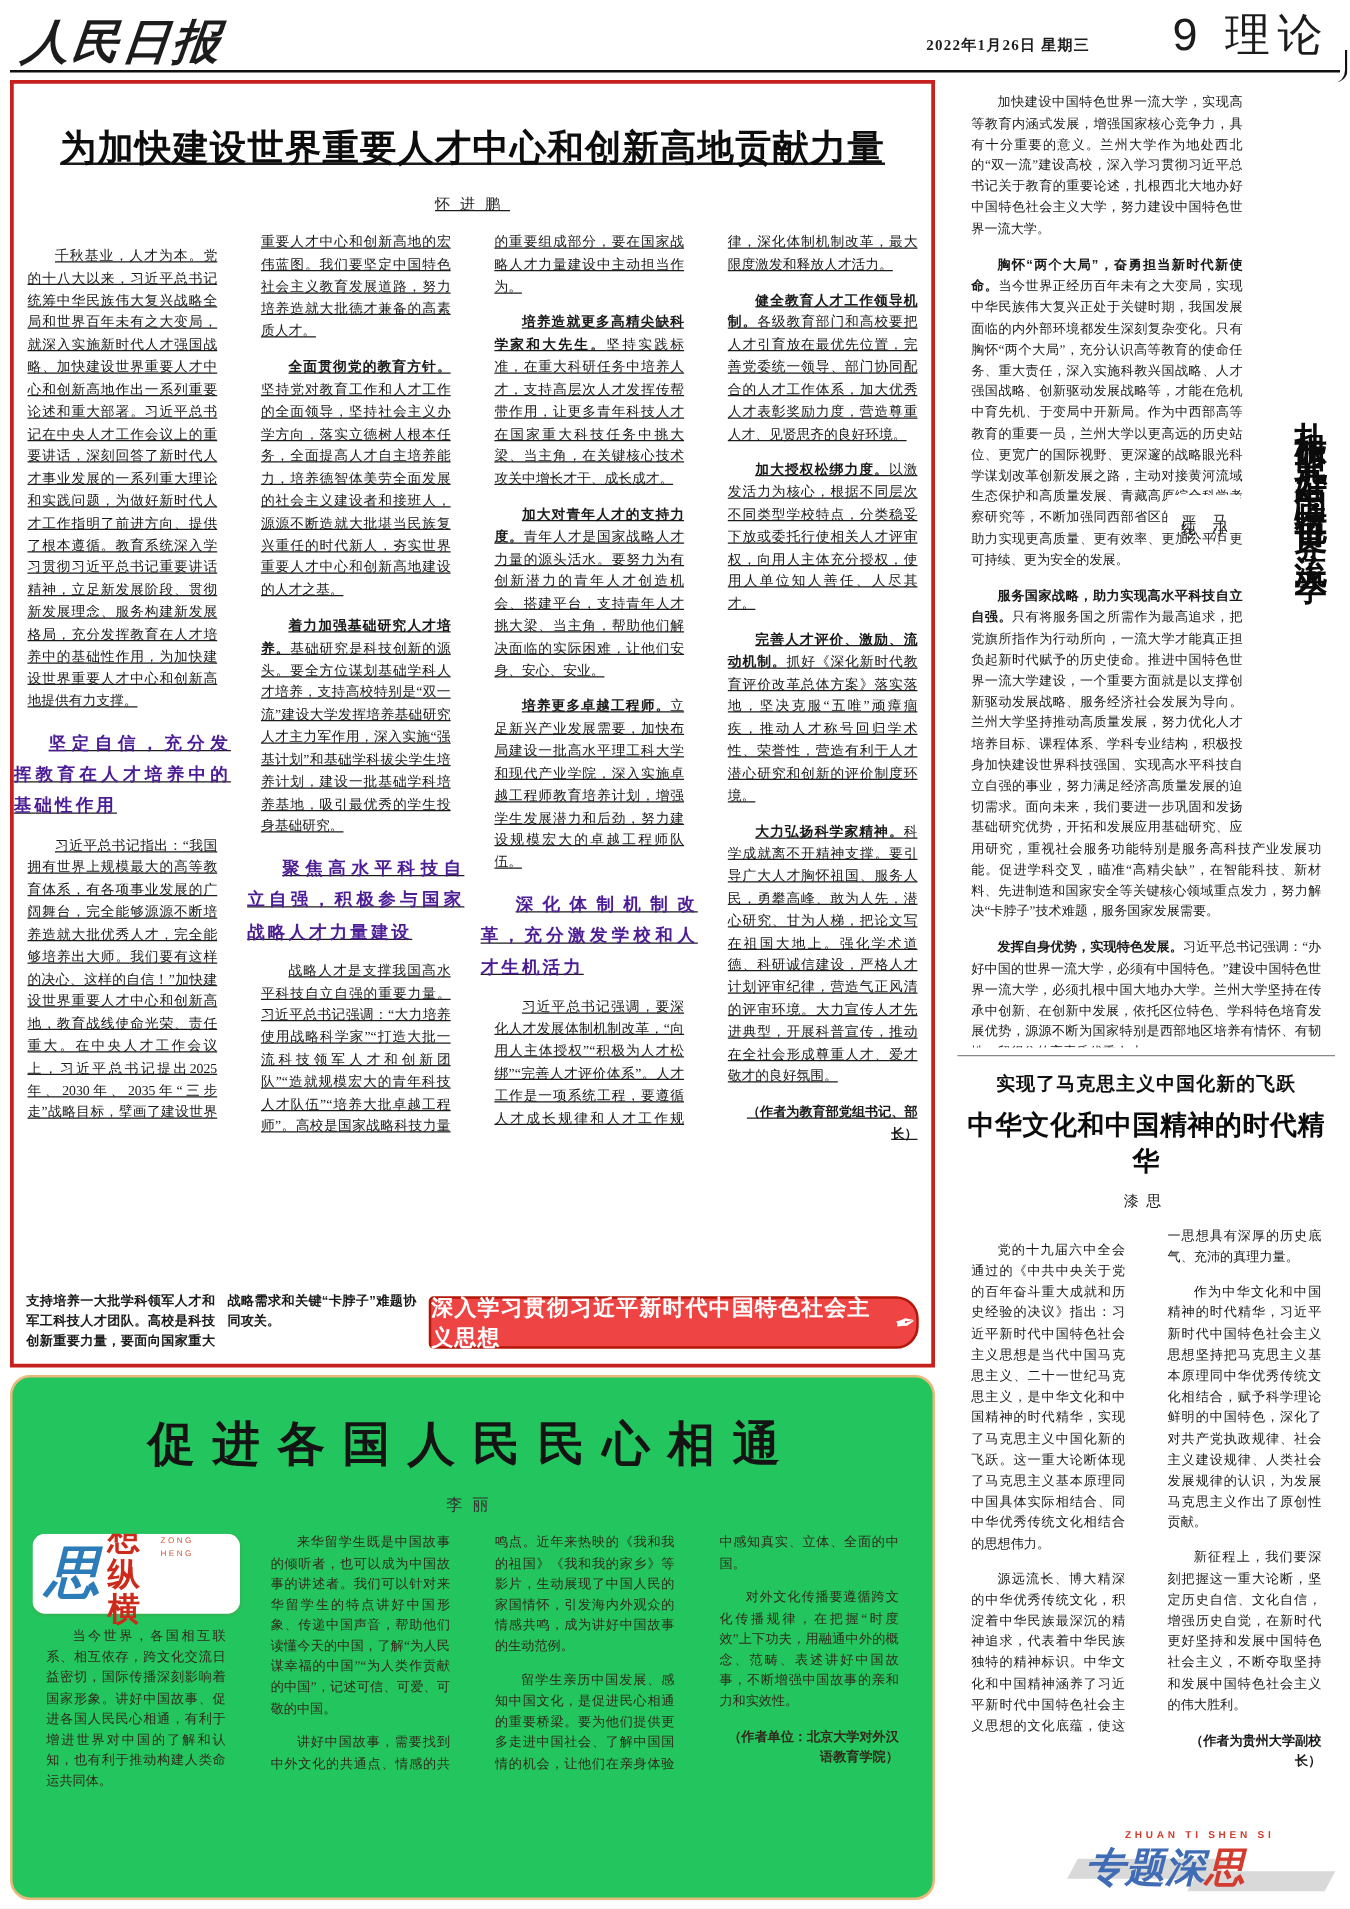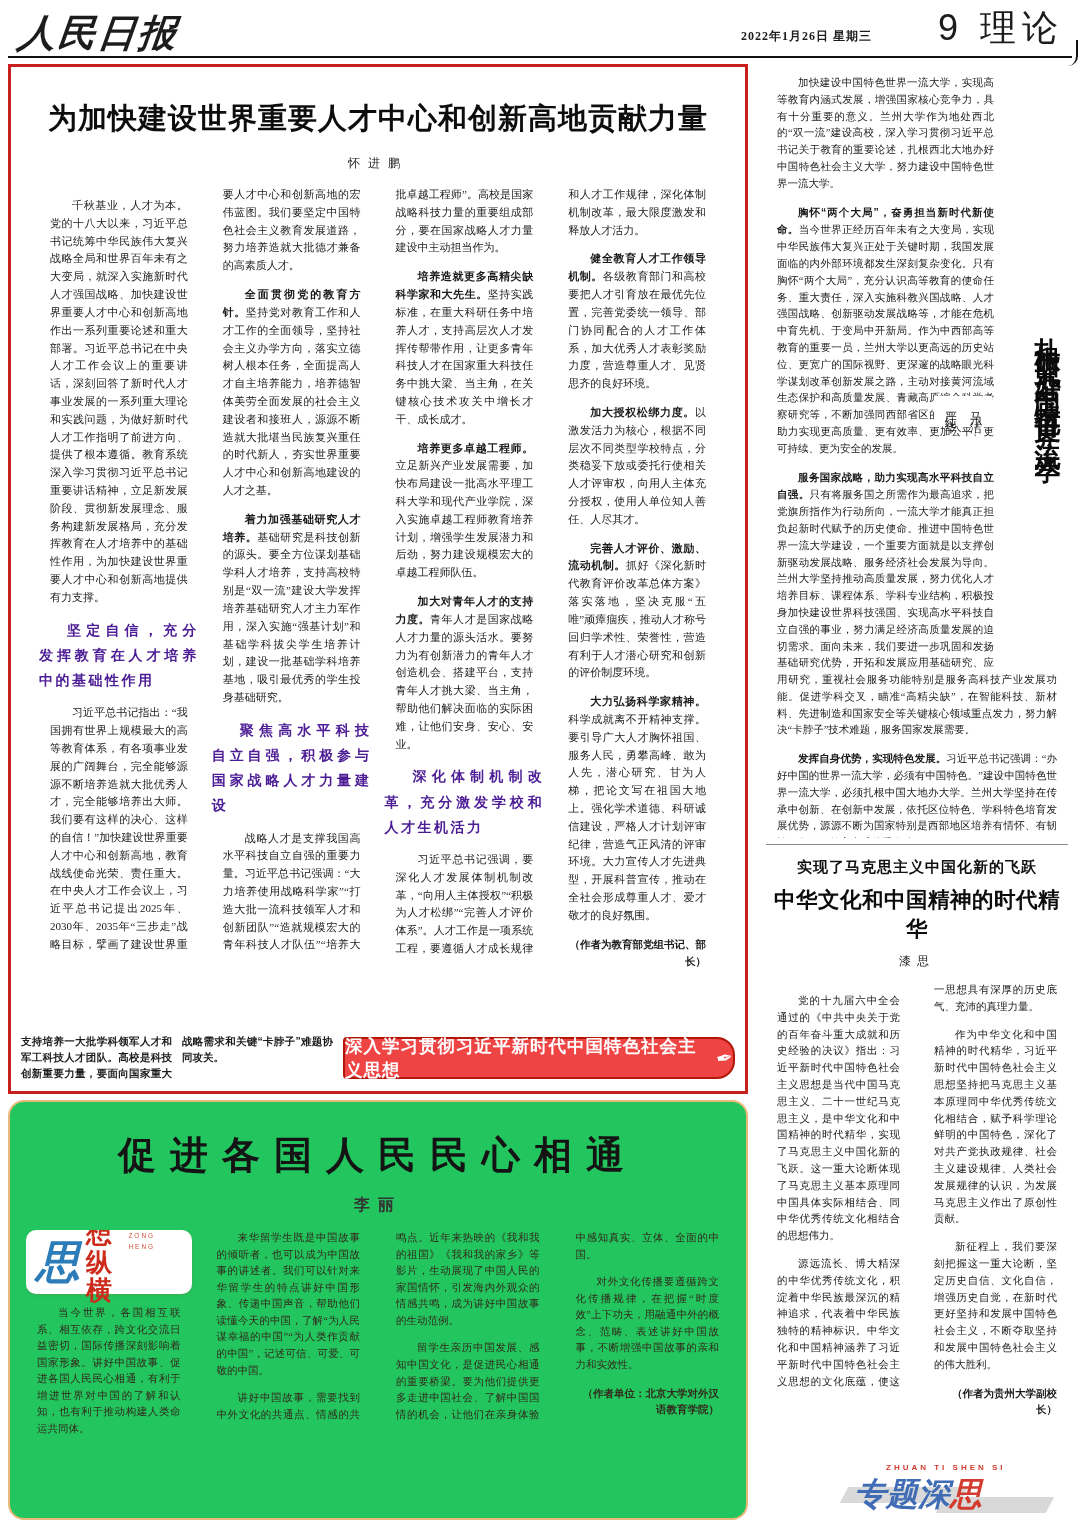--- a/index.html
+++ b/index.html
@@ -9,21 +9,21 @@
   .masthead{position:absolute;left:8px;top:0;width:1064px;height:56px;border-bottom:2.5px solid #111;}
   .paper-logo{position:absolute;left:10px;top:8px;font-size:38px;font-weight:bold;font-style:italic;
               transform:skewX(-6deg);letter-spacing:2px;font-family:"DejaVu Serif",serif;}
   .mast-date{position:absolute;right:200px;top:28px;font-size:12px;font-weight:bold;letter-spacing:1px;}
   .mast-page{position:absolute;right:8px;top:4px;font-size:36px;font-weight:normal;
              font-family:"Liberation Sans","DejaVu Sans",sans-serif;letter-spacing:6px;}
   .mast-hook{position:absolute;right:-6px;top:40px;width:14px;height:26px;border-right:2.5px solid #111;
              border-bottom-right-radius:10px;}
   
   .main-box{position:absolute;left:8px;top:64px;width:740px;height:1030px;border:3.5px solid #c8201d;
-            background:#fff;padding:6px 28px;box-sizing:border-box;}
+            background:#fff;padding:6px 0;box-sizing:border-box;text-decoration:underline;}
   .main-headline{margin:26px 0 0;text-align:center;font-size:29px;font-weight:900;letter-spacing:1px;
                  font-family:"Liberation Sans","DejaVu Sans",sans-serif;color:#0d0d0d;}
   .main-byline{text-align:center;font-size:12px;letter-spacing:8px;margin:16px 0 14px;color:#222;}
   .main-body{height:828px;overflow:hidden;column-count:4;column-gap:13px;
              font-size:11px;line-height:1.62;text-align:justify;color:#1a1a1a;}
   .main-body p, .art-body p, .cult-body p, .bot-body p{margin:11px;text-indent:2em;}
   .s-subhead{font-weight:bold;font-size:14px;line-height:1.8;letter-spacing:2.5px;margin:0 0 !important;
              break-inside:avoid;font-family:"Liberation Sans","DejaVu Sans",sans-serif;color:#4c1d95;}
   .s-attr{text-align:right;font-weight:bold;text-indent:0 !important;margin-top:6px !important;
           font-family:"Liberation Sans","DejaVu Sans",sans-serif;font-size:10.5px;}
@@ -50,36 +50,36 @@
   
   .cult-art{position:absolute;left:766px;top:856px;width:302px;height:606px;}
   .cult-kicker{text-align:center;font-size:15px;font-weight:bold;margin:2px 0 8px;letter-spacing:1px;
                font-family:"DejaVu Serif",serif;color:#111;}
   .cult-headline{text-align:center;font-size:21.5px;font-weight:900;letter-spacing:0.5px;margin:0 0 10px;
                  font-family:"Liberation Sans","DejaVu Sans",sans-serif;color:#0c0c0c;}
   .cult-author{text-align:center;font-size:12px;letter-spacing:6px;margin:0 0 12px;color:#222;}
   .cult-body{height:478px;overflow:hidden;column-count:2;column-gap:12px;font-size:10.5px;line-height:1.6;
              text-align:justify;color:#1a1a1a;}
   
-  .ztss{position:absolute;right:30px;bottom:6px;width:206px;height:60px;background:#fff;}
+  .ztss{position:absolute;right:16px;bottom:6px;width:206px;height:60px;background:#fff;}
   .ztss .stripe{position:absolute;background:#d9d9d9;height:16px;transform:skewX(-28deg);}
   .ztss .s1{left:0;top:26px;width:120px;}
   .ztss .s2{left:96px;top:36px;width:110px;}
   .ztss-latin{position:absolute;left:42px;top:2px;font-size:8px;font-weight:bold;letter-spacing:3px;color:#d23b2e;
               font-family:"Liberation Sans",sans-serif;}
   .ztss-main{position:absolute;left:10px;top:12px;font-size:32px;font-weight:900;font-style:italic;
              font-family:"Liberation Sans","DejaVu Sans",sans-serif;}
   .ztss-blue{color:#3f6cb4;}
   .ztss-red{color:#d23b2e;}
   
   .bot-box{position:absolute;left:8px;top:1100px;width:740px;height:420px;background:#22c55e;
            border:2px solid #e9b97b;border-radius:16px;padding:14px 16px;box-sizing:border-box;}
   .bot-headline{text-align:center;font-size:38px;font-weight:bold;letter-spacing:14px;margin:14px 0 0;
                 font-family:"DejaVu Serif","Liberation Serif",serif;color:#141414;}
-  .bot-author{text-align:center;font-size:16px;letter-spacing:8px;margin:14px 0 14px;color:#333;font-weight:bold;}
+  .bot-author{text-align:center;font-size:13px;letter-spacing:8px;margin:14px 0 14px;color:#333;}
   .bot-body{height:268px;overflow:hidden;column-count:4;column-gap:14px;font-size:10.5px;line-height:1.58;
             text-align:justify;color:#33291c;}
   
   .sxzh{break-inside:avoid;background:#fff;border-radius:10px;padding:6px 10px;margin:0 0 10px;
         display:flex;align-items:center;gap:6px;box-shadow:0 1px 3px rgba(150,100,40,.25);height:64px;box-sizing:border-box;}
   .sxzh-si{font-size:44px;font-weight:bold;font-style:italic;color:#2b7cb8;line-height:1;
            font-family:"DejaVu Serif",serif;}
   .sxzh-col{display:flex;flex-direction:row;}
   .sxzh-rest{font-size:26px;font-weight:900;color:#cc2b1b;letter-spacing:2px;line-height:1.1;
              font-family:"Liberation Sans","DejaVu Sans",sans-serif;}
@@ -117,23 +117,23 @@
 
 
         <p class="s-p"><strong class="lead">着力加强基础研究人才培养。</strong><span>基础研究是科技创新的源头。要全方位谋划基础学科人才培养，支持高校特别是“双一流”建设大学发挥培养基础研究人才主力军作用，深入实施“强基计划”和基础学科拔尖学生培养计划，建设一批基础学科培养基地，吸引最优秀的学生投身基础研究。</span></p>
 
         <p class="s-subhead"><span>聚焦高水平科技自立自强，积极参与国家战略人才力量建设</span></p>
 
         <p class="s-p"><span>战略人才是支撑我国高水平科技自立自强的重要力量。习近平总书记强调：“大力培养使用战略科学家”“打造大批一流科技领军人才和创新团队”“造就规模宏大的青年科技人才队伍”“培养大批卓越工程师”。高校是国家战略科技力量的重要组成部分，要在国家战略人才力量建设中主动担当作为。</span></p>
 
         <p class="s-p"><strong class="lead">培养造就更多高精尖缺科学家和大先生。</strong><span>坚持实践标准，在重大科研任务中培养人才，支持高层次人才发挥传帮带作用，让更多青年科技人才在国家重大科技任务中挑大梁、当主角，在关键核心技术攻关中增长才干、成长成才。</span></p>
 
+        <p class="s-p"><strong class="lead">加大对青年人才的支持力度。</strong><span>青年人才是国家战略人才力量的源头活水。要努力为有创新潜力的青年人才创造机会、搭建平台，支持青年人才挑大梁、当主角，帮助他们解决面临的实际困难，让他们安身、安心、安业。</span></p>
+
         <p class="s-p"><strong class="lead">培养更多卓越工程师。</strong><span>立足新兴产业发展需要，加快布局建设一批高水平理工科大学和现代产业学院，深入实施卓越工程师教育培养计划，增强学生发展潜力和后劲，努力建设规模宏大的卓越工程师队伍。</span></p>
-
-        <p class="s-p"><strong class="lead">加大对青年人才的支持力度。</strong><span>青年人才是国家战略人才力量的源头活水。要努力为有创新潜力的青年人才创造机会、搭建平台，支持青年人才挑大梁、当主角，帮助他们解决面临的实际困难，让他们安身、安心、安业。</span></p>
 
         <p class="s-subhead"><span>深化体制机制改革，充分激发学校和人才生机活力</span></p>
 
         <p class="s-p"><span>习近平总书记强调，要深化人才发展体制机制改革，“向用人主体授权”“积极为人才松绑”“完善人才评价体系”。人才工作是一项系统工程，要遵循人才成长规律和人才工作规律，深化体制机制改革，最大限度激发和释放人才活力。</span></p>
 
         <p class="s-p"><strong class="lead">健全教育人才工作领导机制。</strong><span>各级教育部门和高校要把人才引育放在最优先位置，完善党委统一领导、部门协同配合的人才工作体系，加大优秀人才表彰奖励力度，营造尊重人才、见贤思齐的良好环境。</span></p>
 
         <p class="s-p"><strong class="lead">加大授权松绑力度。</strong><span>以激发活力为核心，根据不同层次不同类型学校特点，分类稳妥下放或委托行使相关人才评审权，向用人主体充分授权，使用人单位知人善任、人尽其才。</span></p>
 
         <p class="s-p"><strong class="lead">完善人才评价、激励、流动机制。</strong><span>抓好《深化新时代教育评价改革总体方案》落实落地，坚决克服“五唯”顽瘴痼疾，推动人才称号回归学术性、荣誉性，营造有利于人才潜心研究和创新的评价制度环境。</span></p>

